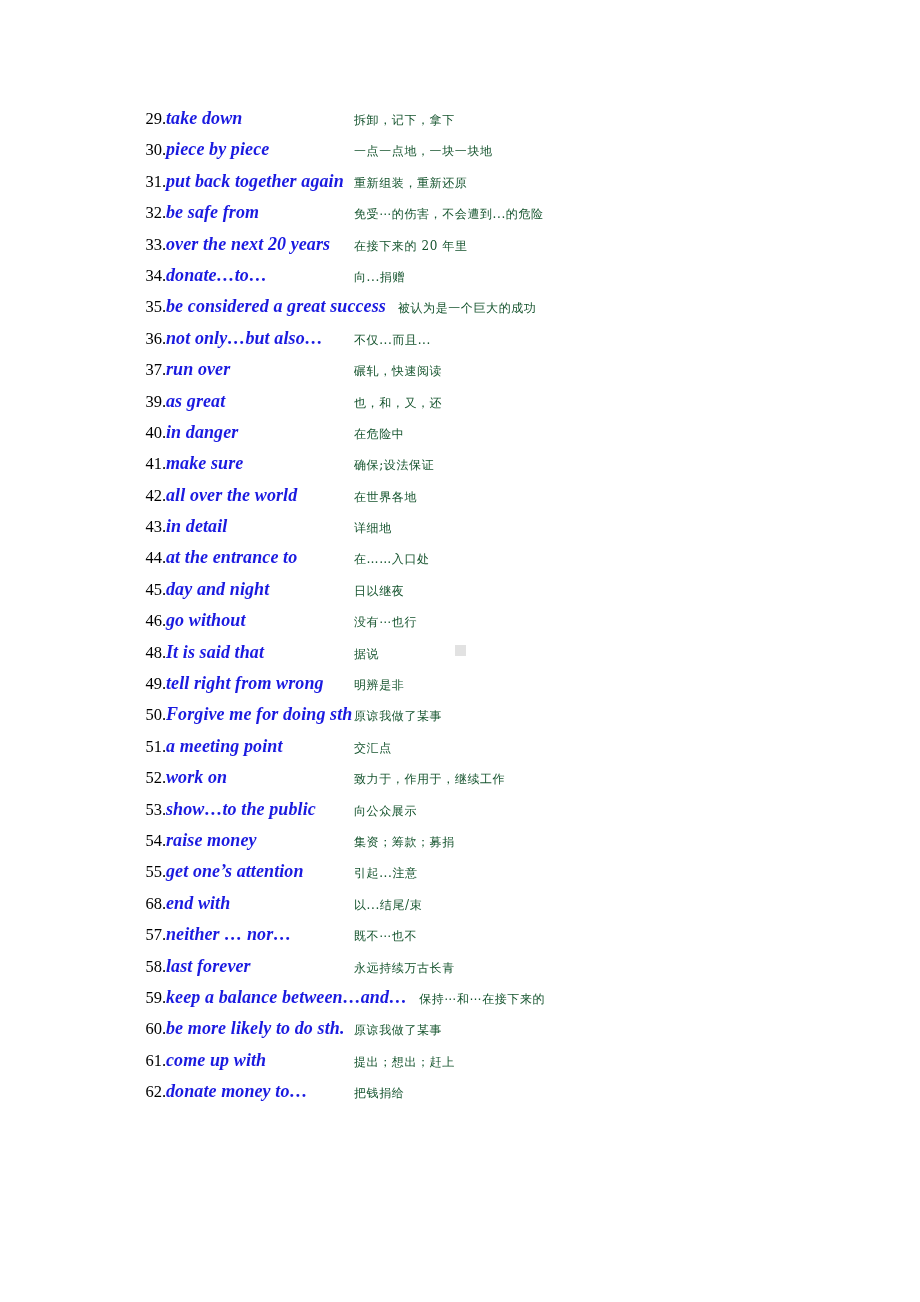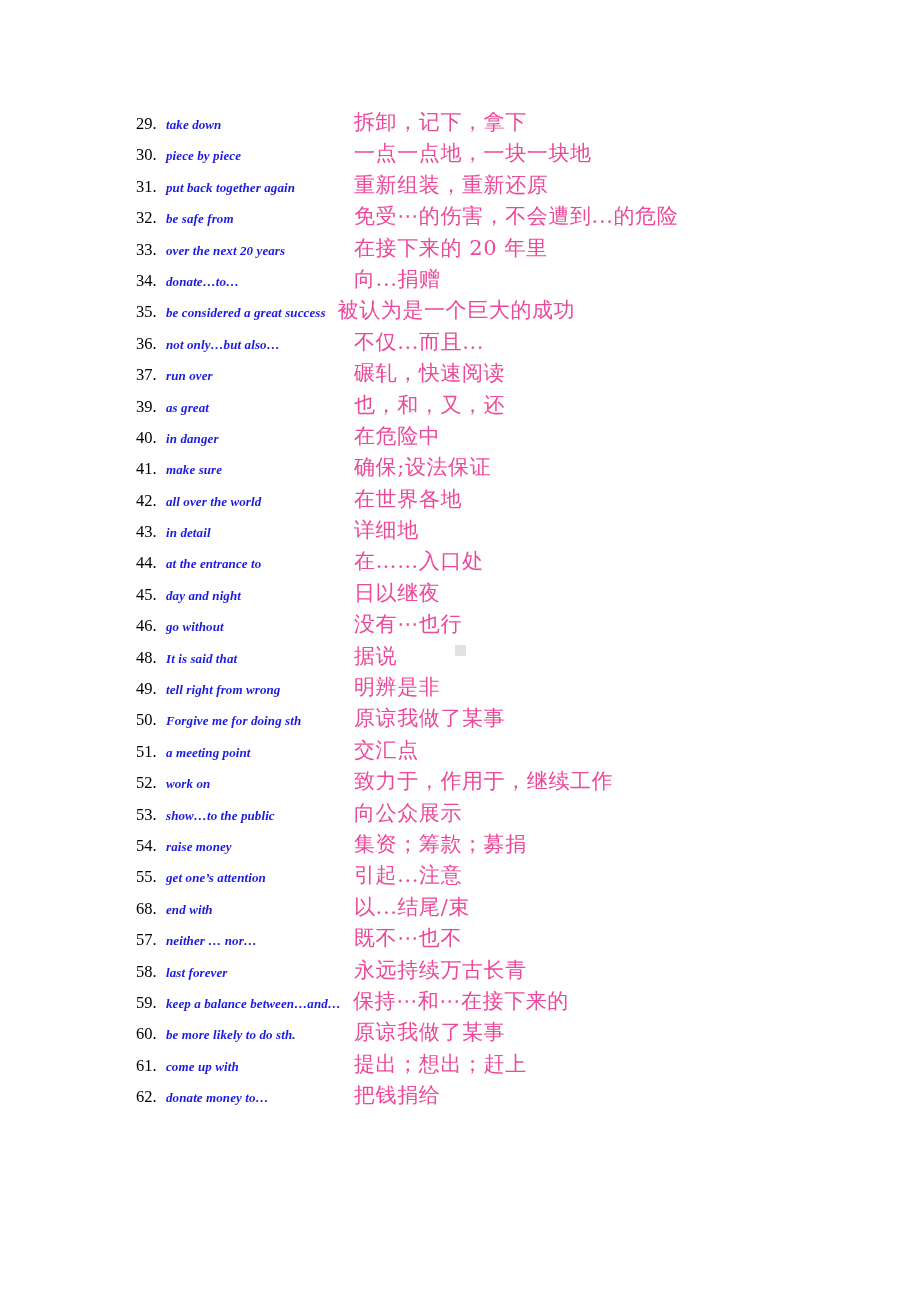--- a/index.html
+++ b/index.html
@@ -34,51 +34,51 @@
   .vocab-row {
     position: relative;
     height: 31.4px;
     white-space: nowrap;
     font-size: 0px; 
   }
 
   .row-num {
     display: inline-block;
     width: 30px;
-    text-align: left;
+    text-align: right;
     color: #000000;
     font-family: "Liberation Serif", "DejaVu Serif", serif;
     font-size: 16.5px;
     font-weight: 400;
     font-style: normal;
     vertical-align: baseline;
   }
 
   .row-en {
     display: inline-block;
     color: #1a1ae0;
     font-family: "Liberation Serif", "DejaVu Serif", serif;
-    font-size: 13px;
+    font-size: 18px;
     font-weight: 700;
     font-style: italic;
     vertical-align: baseline;
     letter-spacing: 0.1px;
   }
 
   
   .vocab-row.cols .row-en {
     width: 188px;
     overflow: visible;
   }
 
   .row-zh {
     display: inline-block;
-    color: #ec4899;
+    color: #14532d;
     font-family: "DejaVu Serif", "Liberation Serif", serif;
-    font-size: 21px;
+    font-size: 12px;
     font-weight: 400;
     font-style: normal;
     vertical-align: baseline;
     letter-spacing: 0.6px;
   }
 
   
   .vocab-row.flow .row-en {
     width: auto;
     margin-right: 0px;

